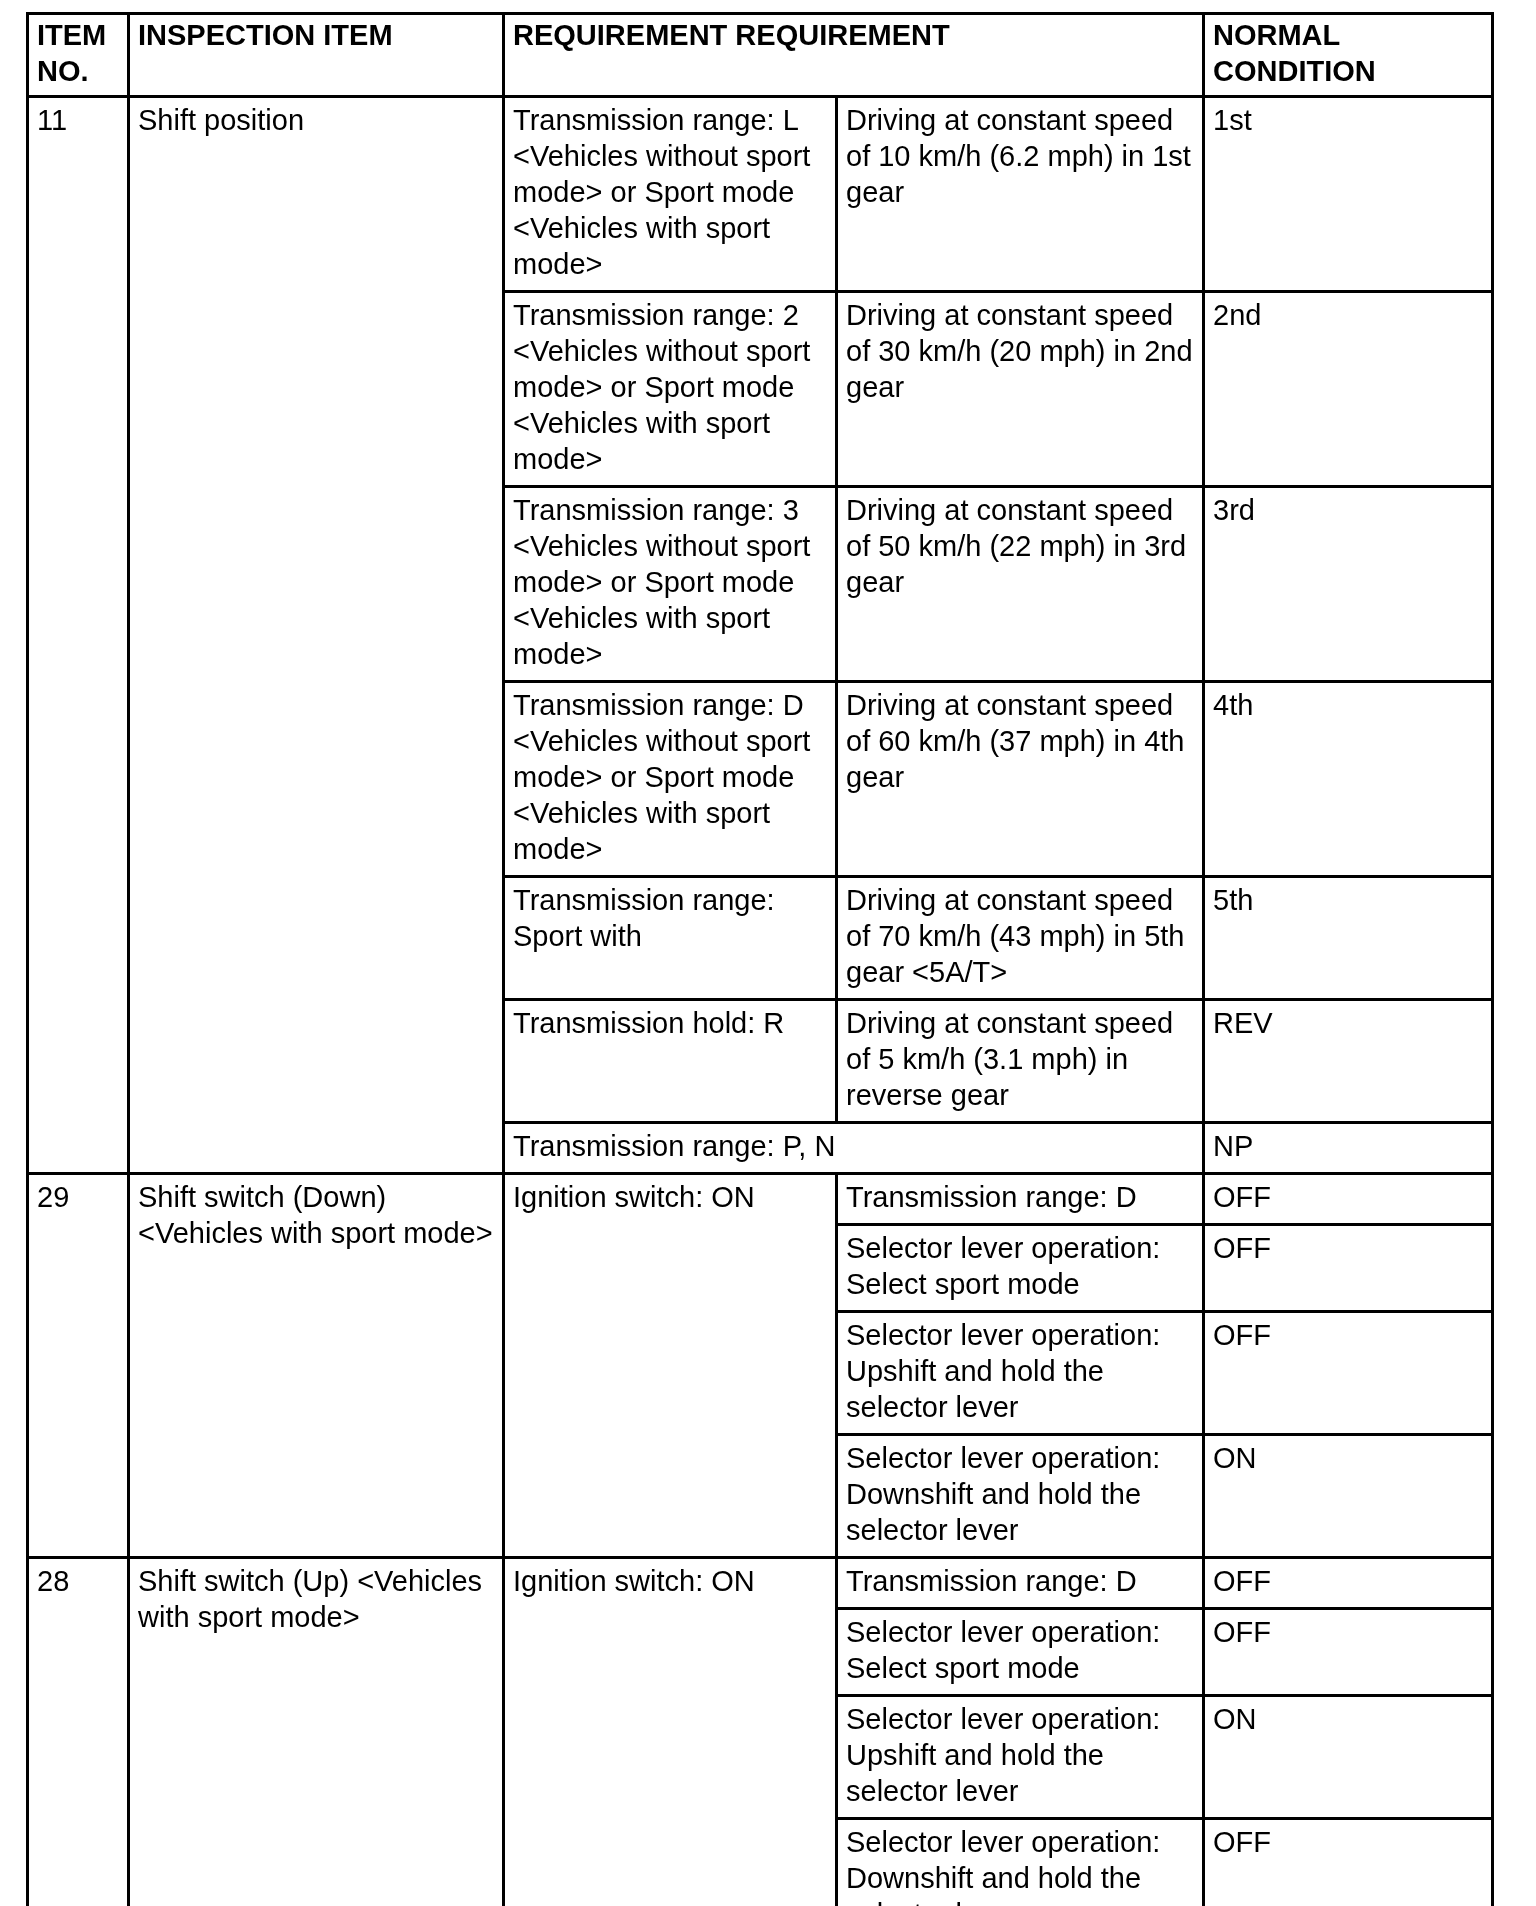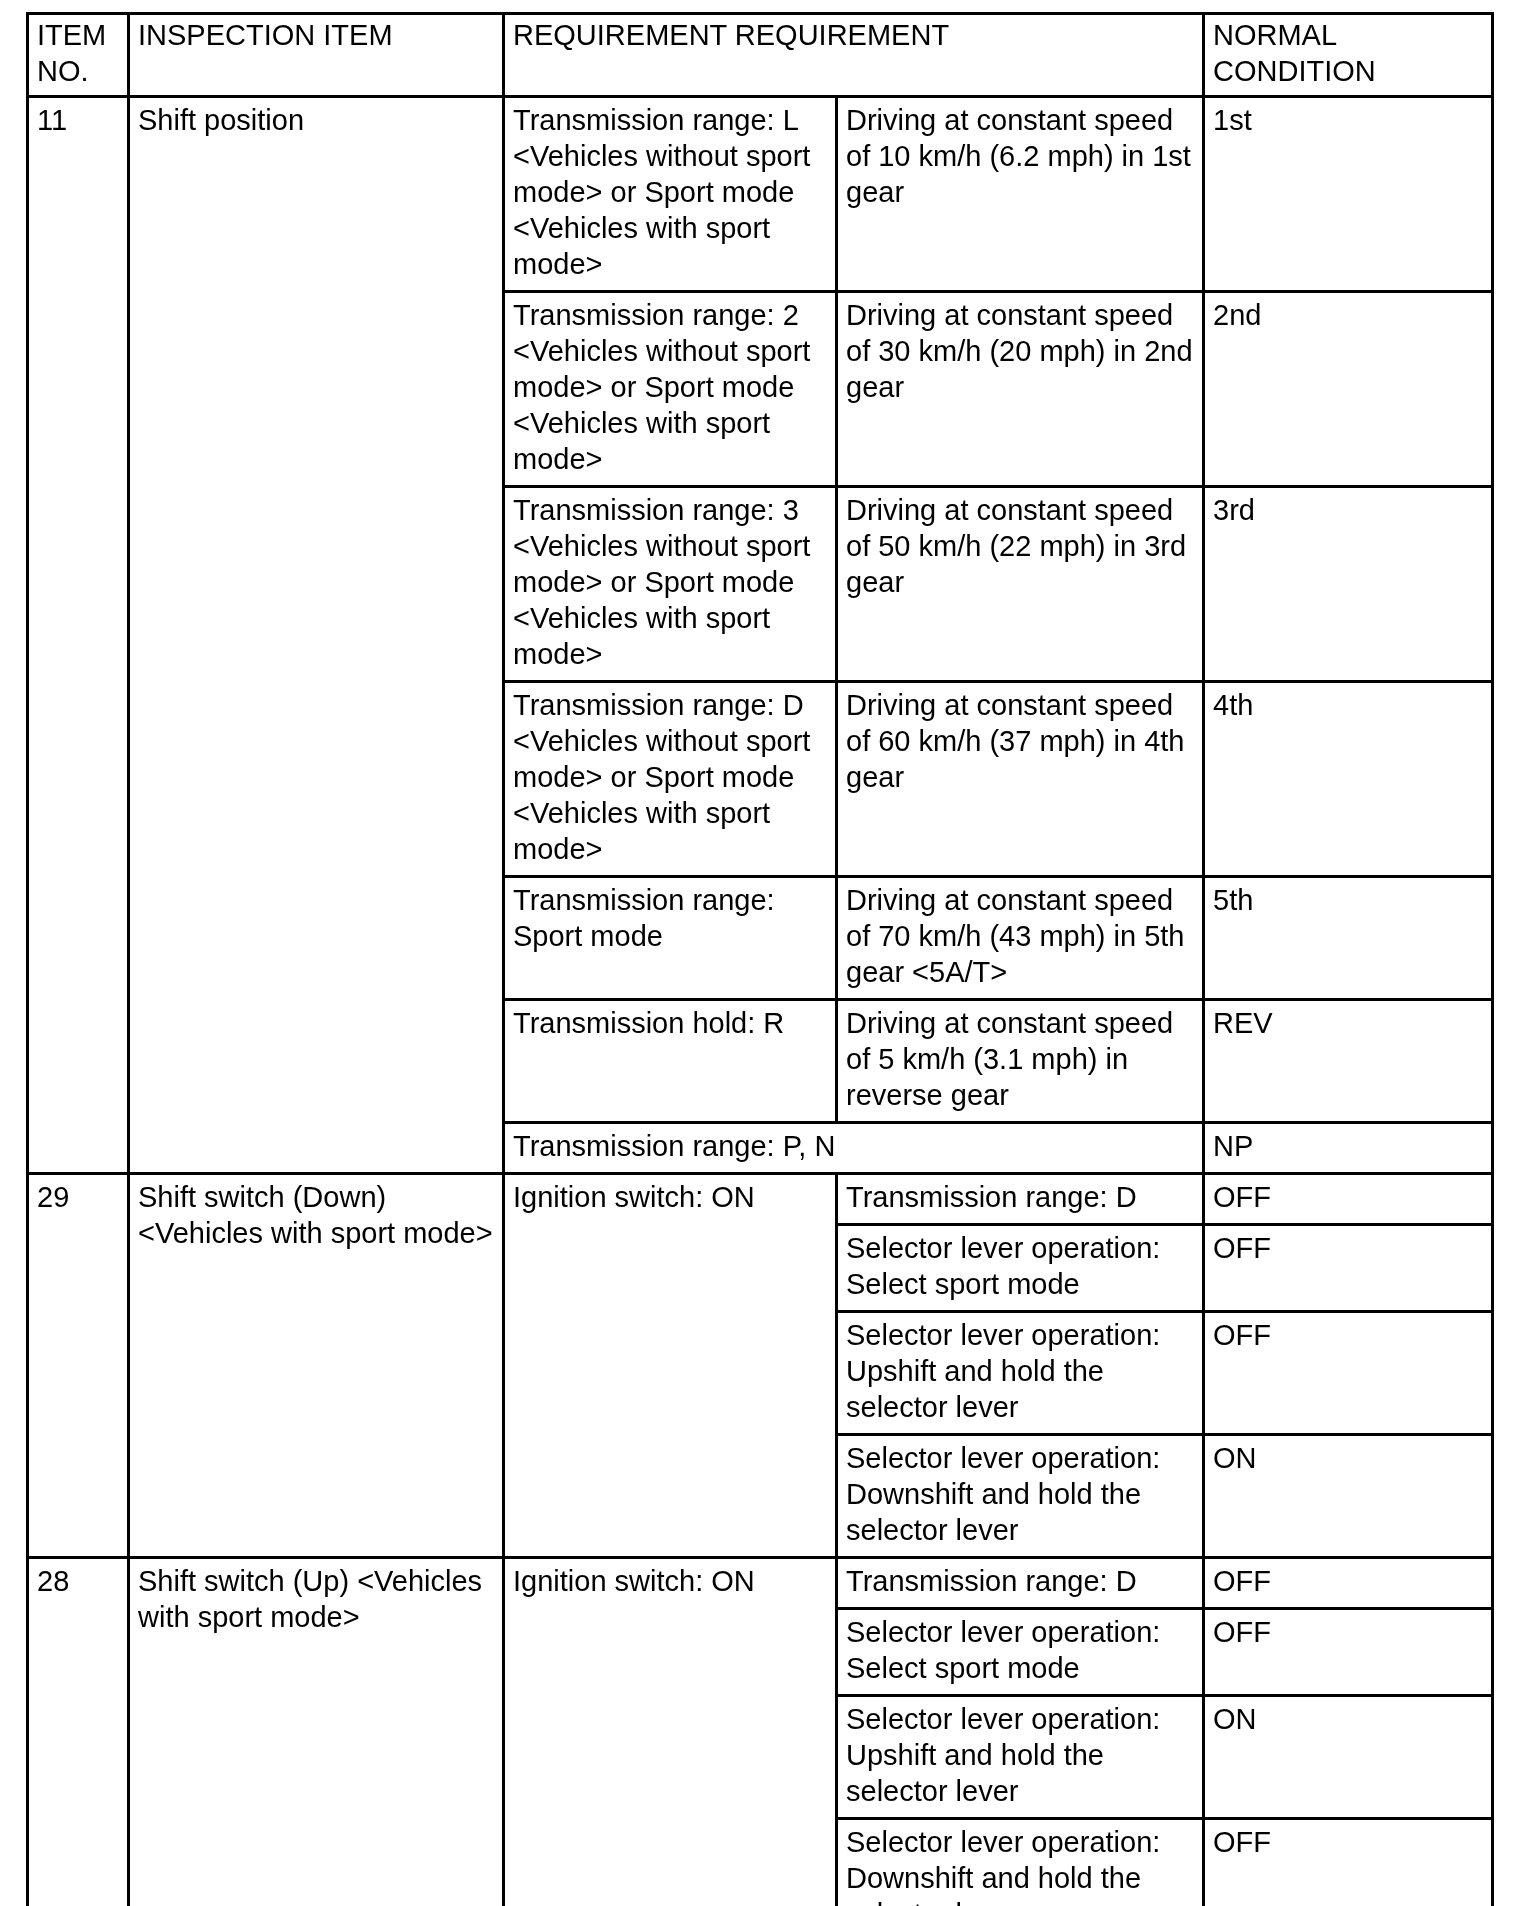--- a/index.html
+++ b/index.html
@@ -26,21 +26,21 @@
     line-height: 36px;
   }
   table.insp td, table.insp th {
     border: 3px solid #000;
     padding: 4px 8px 8px 8px;
     vertical-align: top;
     text-align: left;
     overflow: hidden;
   }
   table.insp th {
-    font-weight: normal;
+    font-weight: bold;
     padding-top: 2px;
     padding-bottom: 6px;
   }
   .h1 { height: 36px; }
   .h2 { height: 72px; }
   .h3 { height: 108px; }
   .h5 { height: 180px; margin-top: 24px; }
 </style>
 </head>
 <body>
@@ -79,21 +79,21 @@
       <td class="h5">Transmission range: 3 &lt;Vehicles without sport mode&gt; or Sport mode &lt;Vehicles with sport mode&gt;</td>
       <td>Driving at constant speed of 50 km/h (22 mph) in 3rd gear</td>
       <td>3rd</td>
     </tr>
     <tr>
       <td class="h5">Transmission range: D &lt;Vehicles without sport mode&gt; or Sport mode &lt;Vehicles with sport mode&gt;</td>
       <td>Driving at constant speed of 60 km/h (37 mph) in 4th gear</td>
       <td>4th</td>
     </tr>
     <tr>
-      <td class="h3">Transmission range: Sport mode</td>
+      <td class="h3">Transmission range: Sport with</td>
       <td>Driving at constant speed of 70 km/h (43 mph) in 5th gear &lt;5A/T&gt;</td>
       <td>5th</td>
     </tr>
     <tr>
       <td class="h3">Transmission hold: R</td>
       <td>Driving at constant speed of 5 km/h (3.1 mph) in reverse gear</td>
       <td>REV</td>
     </tr>
     <tr>
       <td colspan="2" class="h1">Transmission range: P, N</td>

